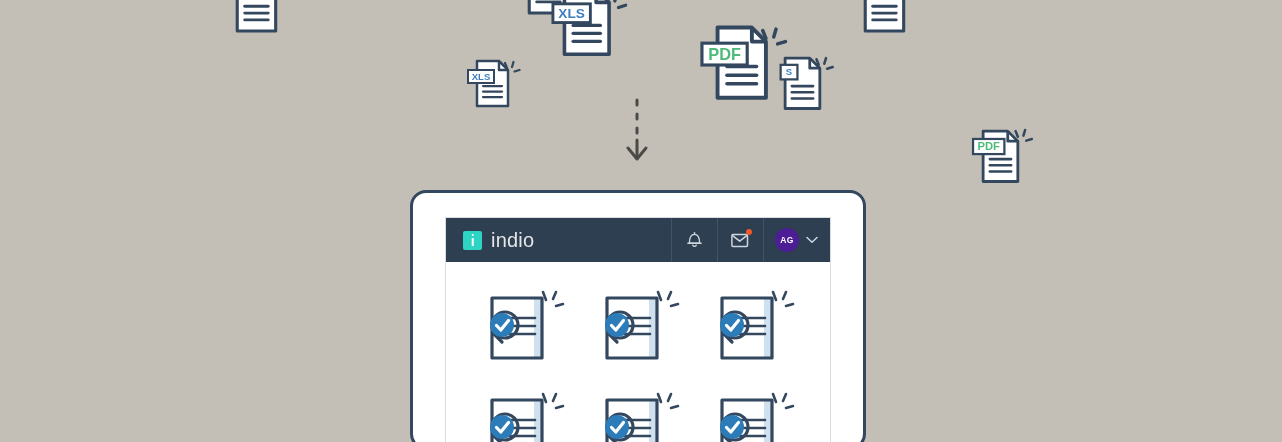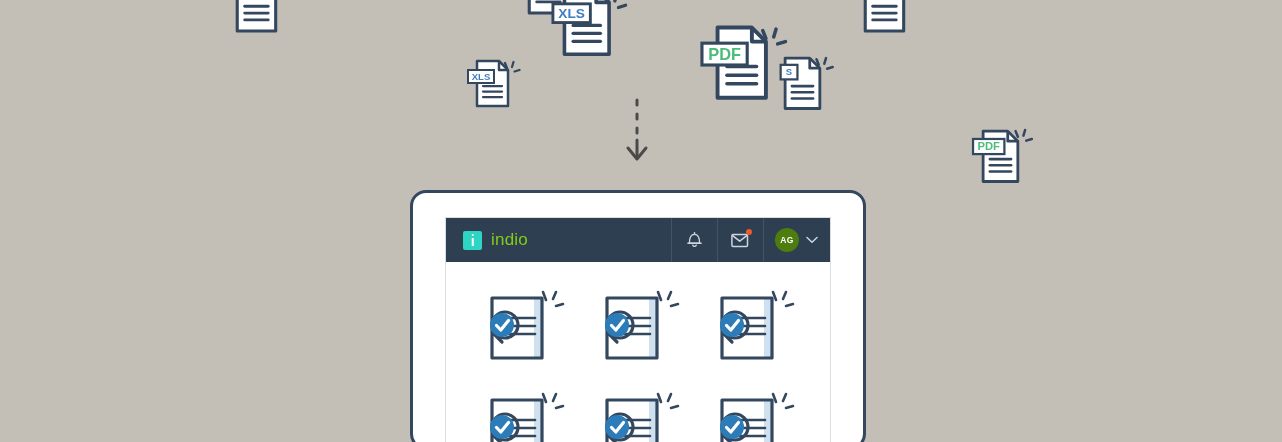--- a/index.html
+++ b/index.html
@@ -35,32 +35,32 @@
   #brand{display:flex;align-items:center;gap:9px;padding-left:17px;flex:1;}
   #logo-mark{
     width:19px;height:19px;background:#2fd5c4;border-radius:2px;
     display:flex;align-items:center;justify-content:center;
     position:relative;
   }
   #logo-mark .dot{position:absolute;top:3px;left:50%;transform:translateX(-50%);
     width:2.5px;height:2.5px;background:#fff;border-radius:50%;}
   #logo-mark .stem{position:absolute;top:7.5px;left:50%;transform:translateX(-50%);
     width:2.5px;height:8px;background:#fff;}
-  #brand-name{color:#84cc16;font-size:17px;letter-spacing:.2px;}
+  #brand-name{color:#e5e5e5;font-size:20px;letter-spacing:.2px;}
 
   .appbar-cell{
     width:45px;height:44px;display:flex;align-items:center;justify-content:center;
     border-left:1px solid #41536a;position:relative;
   }
   .appbar-cell svg{display:block;}
   #mail-badge{position:absolute;top:11px;right:11px;width:6px;height:6px;
     border-radius:50%;background:#f05a28;}
   #user-cell{display:flex;align-items:center;gap:7px;padding:0 12px 0 11px;
     height:44px;border-left:1px solid #41536a;}
-  #avatar{width:24px;height:24px;border-radius:50%;background:#4d7c0f;
+  #avatar{width:24px;height:24px;border-radius:50%;background:#4c1d95;
     display:flex;align-items:center;justify-content:center;
     color:#ffffff;font-size:8.5px;font-weight:bold;letter-spacing:.3px;}
 
   #card-grid{
     padding:26px 20px 0 20px;
     display:grid;grid-template-columns:repeat(3,1fr);
     row-gap:26px;justify-items:center;
   }
   .card{width:86px;height:76px;position:relative;}
 </style>

